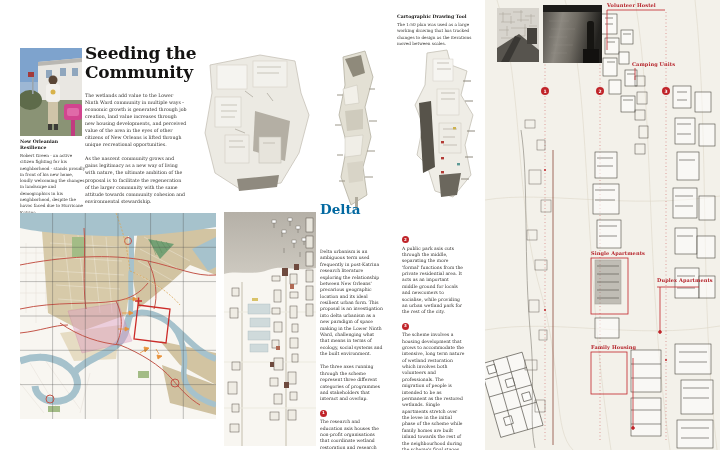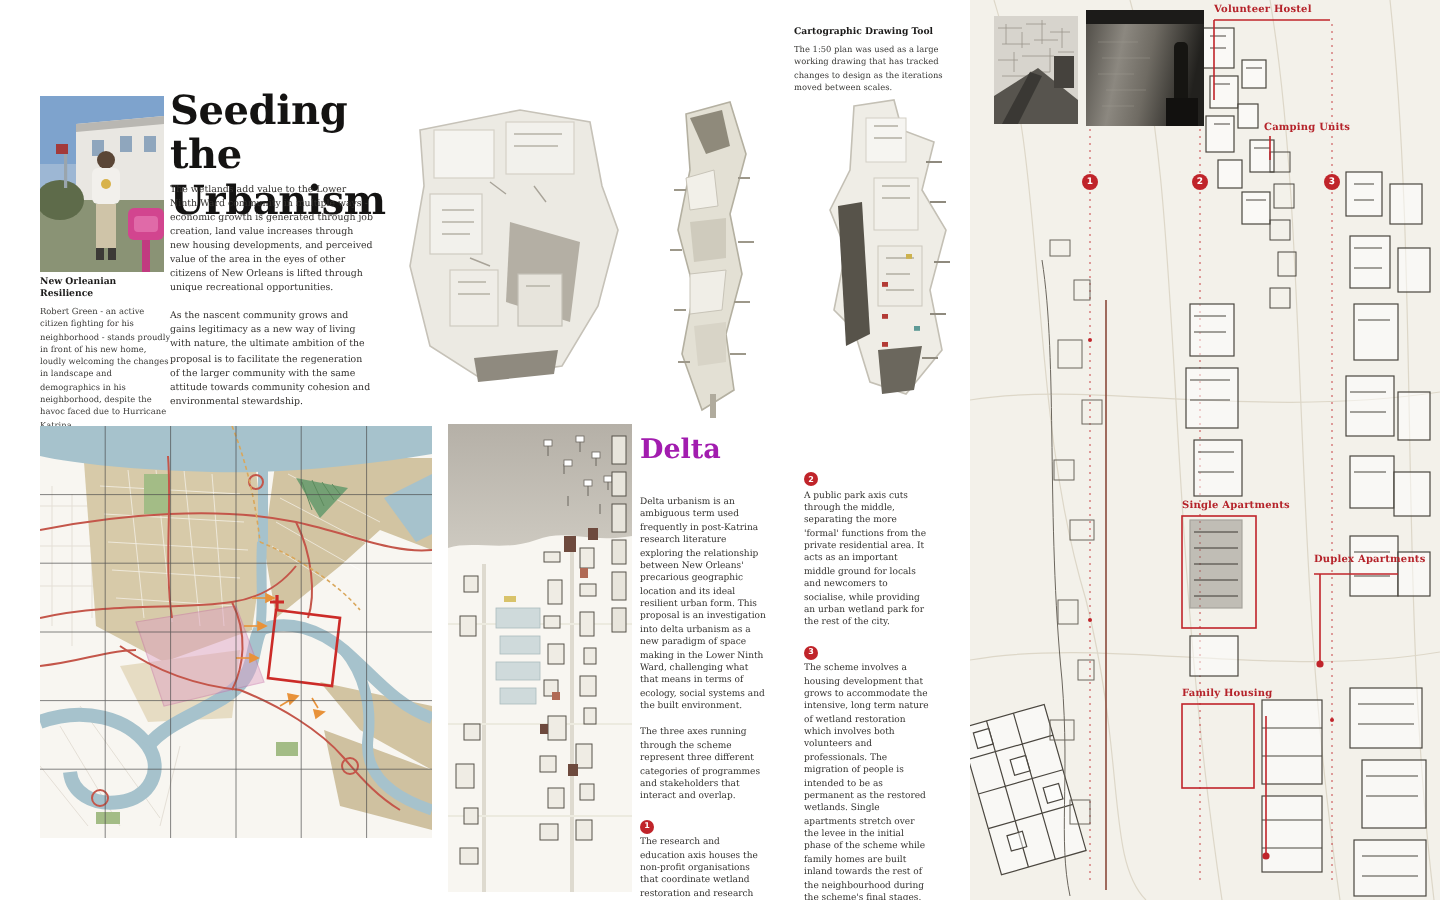--- a/index.html
+++ b/index.html
@@ -4,30 +4,30 @@
 <style>
   html,body{margin:0;padding:0;background:#ffffff;}
   .poster{position:relative;width:720px;height:450px;background:#ffffff;overflow:hidden;
           font-family:"DejaVu Serif","Liberation Serif",serif;color:#2b2a28;}
   .abs{position:absolute;}
   
   .resident-photo{left:20px;top:48px;width:62px;height:88px;overflow:hidden;}
   .cap-title{font-weight:bold;font-size:4.6px;line-height:1.3;color:#1c1b1a;}
   .cap-body{font-size:4.2px;line-height:1.5;color:#3a3936;margin-top:2px;}
   .photo-caption{left:20px;top:139px;width:66px;}
-  .seeding-title{left:85px;top:44px;width:130px;margin:0;font-size:20px;line-height:1.12;
+  .seeding-title{left:85px;top:44px;width:130px;margin:0;font-size:17px;line-height:1.12;
                  font-weight:bold;color:#141312;letter-spacing:-0.2px;}
   .seeding-title span{display:block;}
   .seeding-body{left:85px;top:92px;width:102px;font-size:4.7px;line-height:1.5;color:#34322f;}
   .seeding-body p{margin:0 0 7px 0;}
   
   .carto{left:397px;top:14px;width:76px;}
   
-  .delta-title{left:320px;top:218px;width:90px;margin:0;font-size:13.5px;line-height:1.15;
-               font-weight:bold;color:#a21caf;}
+  .delta-title{left:320px;top:202px;width:90px;margin:0;font-size:13.5px;line-height:1.15;
+               font-weight:bold;color:#0369a1;}
   .delta-title span{display:block;}
   .delta-col{width:63px;font-size:4.5px;line-height:1.42;color:#34322f;}
   .delta-col p{margin:0 0 7px 0;}
   .delta-col1{left:320px;top:249px;}
   .delta-col2{left:402px;top:236px;}
   .num-marker{width:7px;height:7px;border-radius:50%;background:#c0242a;color:#fff;
               display:flex;align-items:center;justify-content:center;
               font-size:4px;font-weight:bold;margin:0 0 2.5px 0;
               font-family:"DejaVu Sans","Liberation Sans",sans-serif;}
   
@@ -76,21 +76,21 @@
     </svg>
   </div>
 
   <div class="abs photo-caption">
     <div class="cap-title">New Orleanian Resilience</div>
     <div class="cap-body">Robert Green - an active citizen fighting for his neighborhood - stands proudly in front of his new home, loudly welcoming the changes in landscape and demographics in his neighborhood, despite the havoc faced due to Hurricane Katrina.</div>
   </div>
 
   <h1 class="abs seeding-title">
     <span>Seeding the</span>
-    <span>Urbanism</span>
+    <span>Community</span>
   </h1>
   <div class="abs seeding-body">
     <p>The wetlands add value to the Lower Ninth Ward community in multiple ways - economic growth is generated through job creation, land value increases through new housing developments, and perceived value of the area in the eyes of other citizens of New Orleans is lifted through unique recreational opportunities.</p>
     <p>As the nascent community grows and gains legitimacy as a new way of living with nature, the ultimate ambition of the proposal is to facilitate the regeneration of the larger community with the same attitude towards community cohesion and environmental stewardship.</p>
   </div>
 
   <div class="abs" style="left:195px;top:45px;width:290px;height:165px;">
     <svg width="290" height="165" viewBox="0 0 290 165">
 
       <g>

